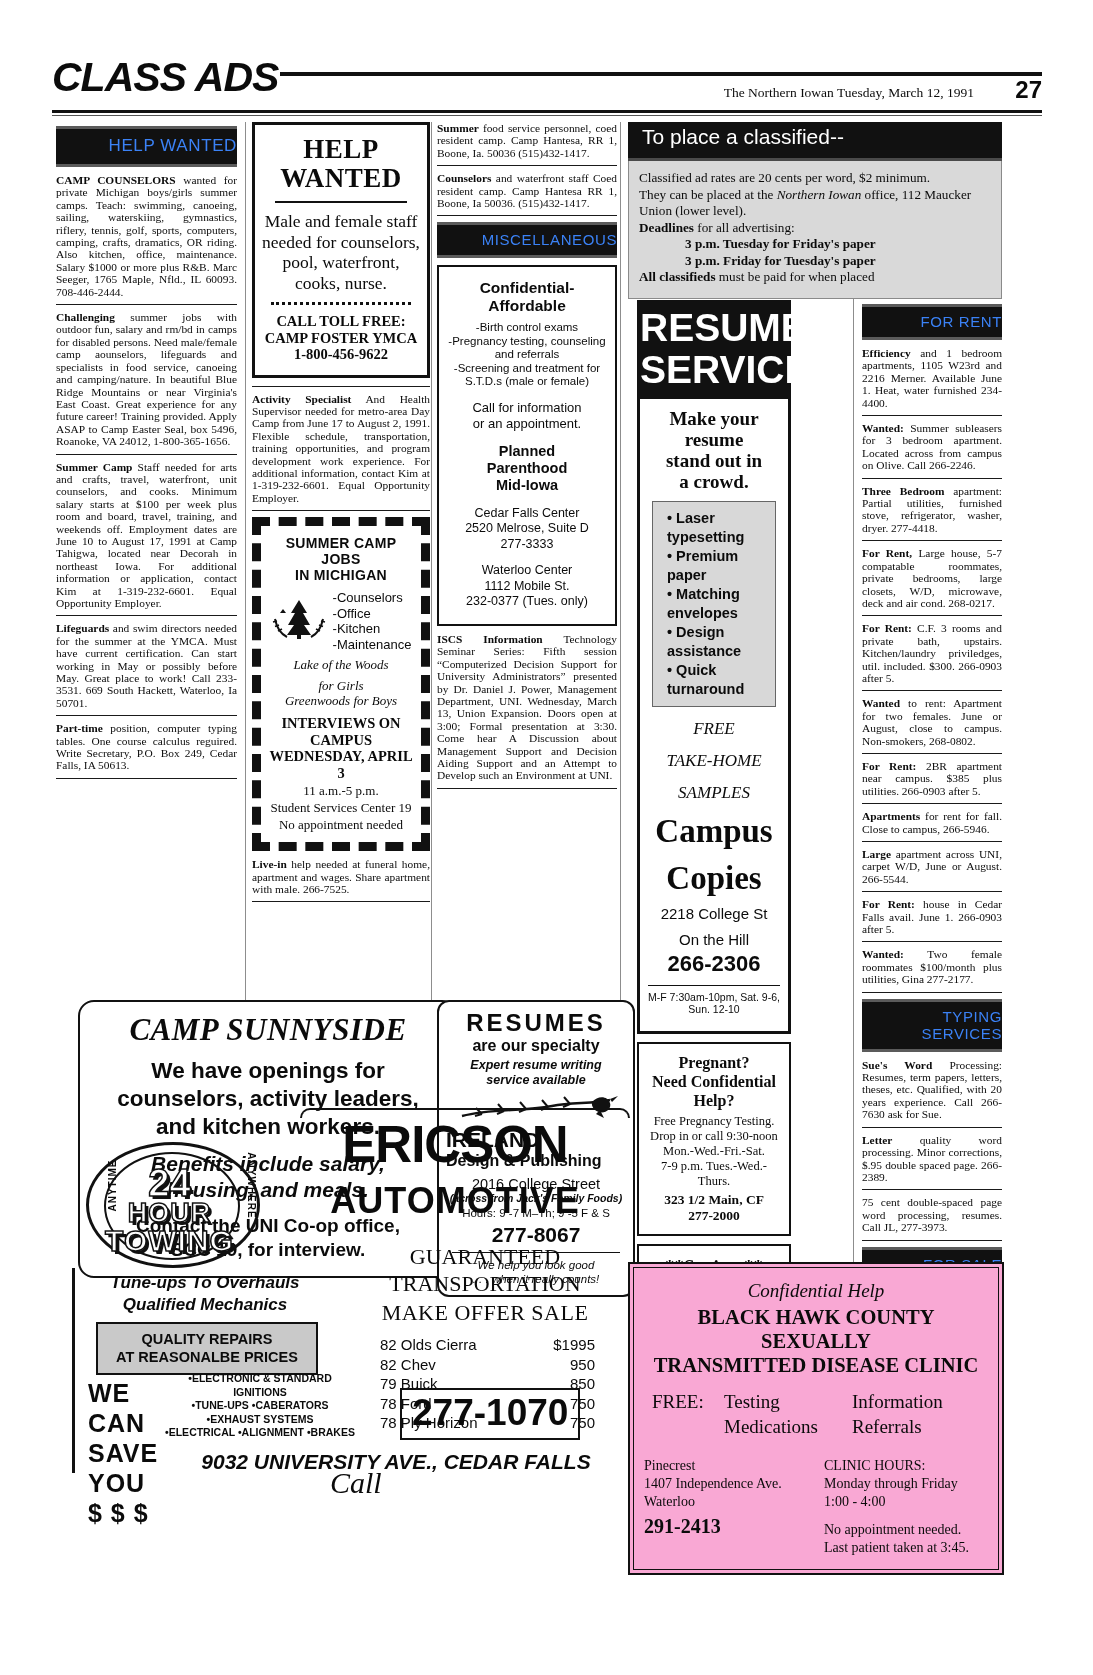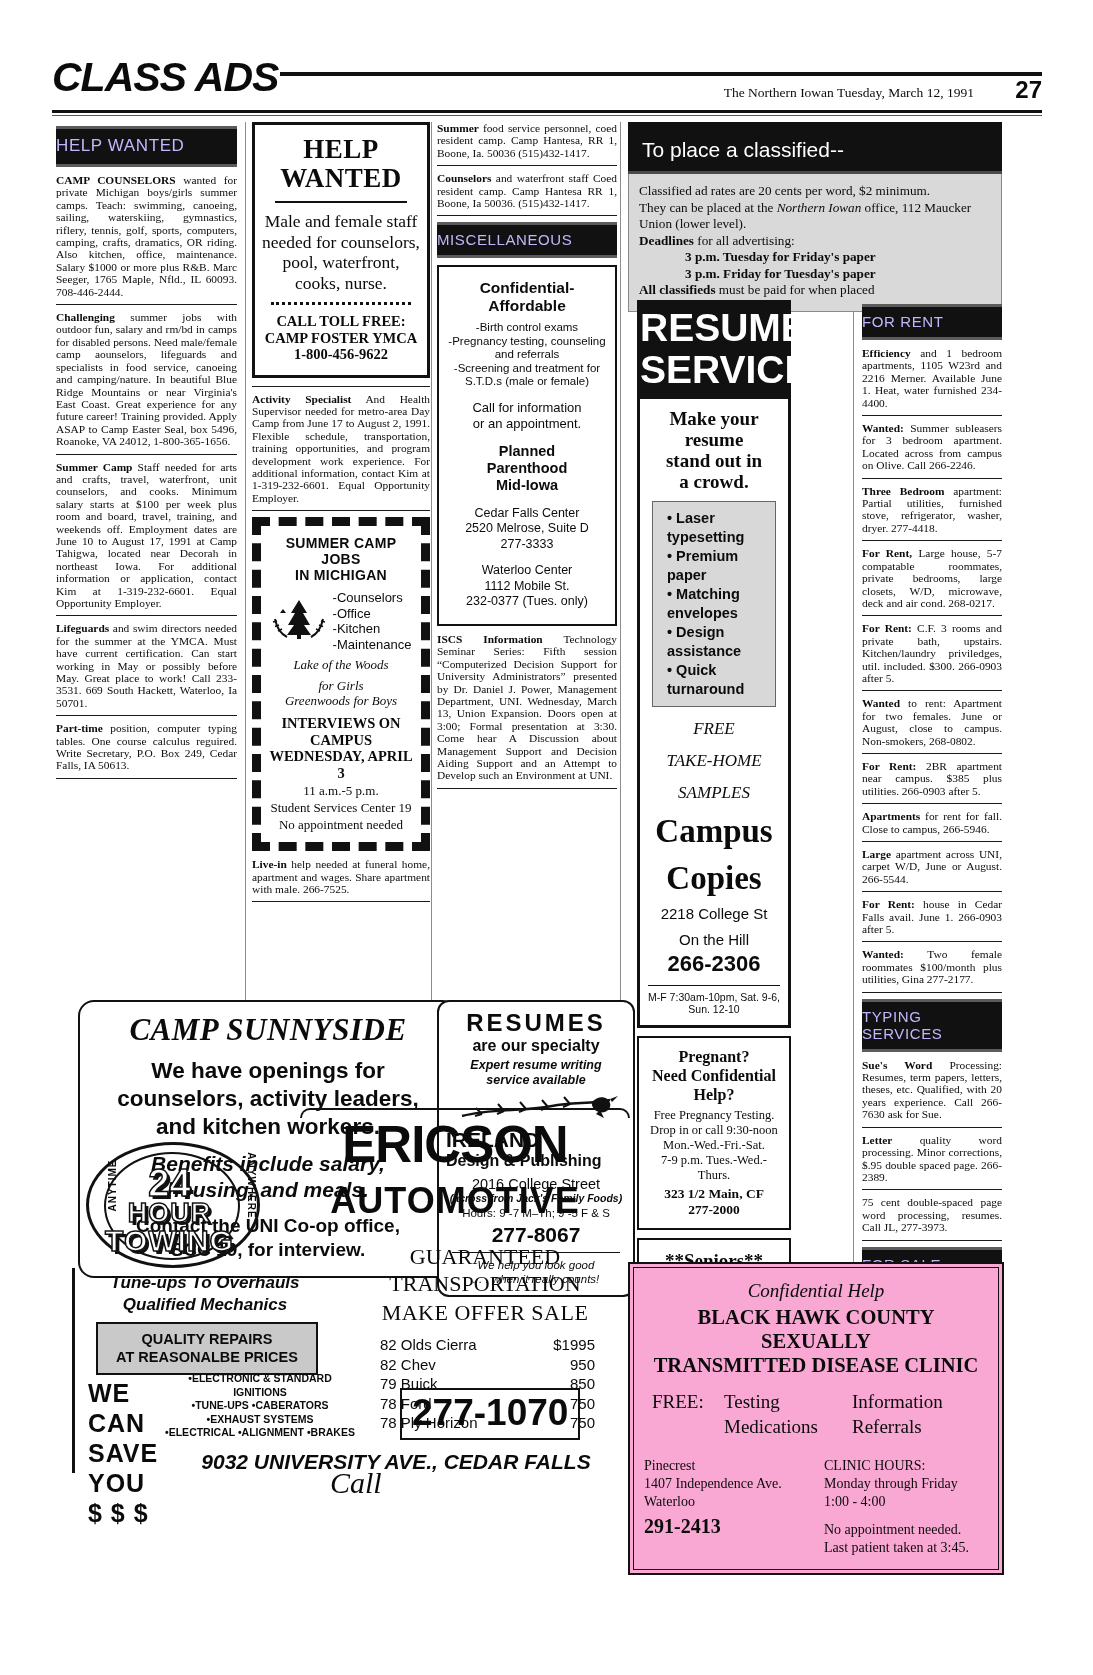--- a/index.html
+++ b/index.html
@@ -44,25 +44,25 @@
 
   .colrule{position:absolute;top:122px;width:1px;background:#8d8d8d;}
 
   
   .ad{font-size:11.4px;line-height:12.4px;text-align:justify;margin-bottom:5px;}
   .ad b{font-weight:bold;}
   .sep{border-top:1.6px solid #1a1a1a;margin:6px 0 6px 0;height:0;}
 
   
   .banner{
-    background:#111;color:#c4b5fd;
+    background:#111;color:#3b82f6;
     font-family:"Liberation Sans", sans-serif;
     font-weight:normal;
     font-size:17px;letter-spacing:.6px;
-    text-align:left;
+    text-align:right;
     padding:7px 0 8px 0;
     margin:4px 0 7px 0;
     border-top:3px solid #5b5b5b;
     border-bottom:3px solid #5b5b5b;
   }
   .banner.small{font-size:15px;padding:6px 0 7px 0;}
 
   
   .hw-box{border:3px solid #111;padding:10px 6px 12px 6px;text-align:center;margin-bottom:8px;}
   .hw-title{font-size:27px;font-weight:bold;line-height:29px;letter-spacing:.5px;}
@@ -95,41 +95,41 @@
           font-family:"Liberation Sans", sans-serif;}
   .pp-h{font-weight:bold;font-size:15.5px;line-height:18px;}
   .pp-l{font-size:11.5px;line-height:13.5px;}
   .pp-b{font-weight:bold;font-size:14.5px;line-height:17px;}
 
   
   .place-box{position:absolute;left:628px;top:122px;width:374px;}
   .place-banner{
     background:#111;color:#fff;
     font-family:"Liberation Sans", sans-serif;
-    font-size:21px;padding:16px 0 9px 14px;
+    font-size:21px;padding:3px 0 9px 14px;
     border-bottom:3px solid #4a4a4a;
   }
   .place-body{
     background:#d9d9d9;
     border:1px solid #8a8a8a;border-top:none;
     padding:9px 10px 12px 10px;
     font-size:13.2px;line-height:16.5px;
   }
   .place-body i{font-style:italic;}
   .place-body b{font-weight:bold;}
   .place-ind{padding-left:46px;font-weight:bold;}
 
   
   .rs-wrap{border:3px solid #111;margin-bottom:8px;}
   .rs-head{background:#111;color:#fff;padding:4px 0 8px 0;text-align:center;}
   .rs-head div{
     font-family:"Liberation Sans", sans-serif;font-weight:bold;
     font-size:39px;line-height:42px;letter-spacing:0px;
   }
-  .rs-body{padding:9px 8px 10px 8px;text-align:center;}
+  .rs-body{padding:9px 8px 16px 8px;text-align:center;}
   .rs-tag{font-weight:bold;font-size:19px;line-height:21px;}
   .rs-list{
     background:#d8d8d8;border:1px solid #666;
     margin:9px 4px 0 4px;padding:7px 6px 7px 14px;
     font-family:"Liberation Sans", sans-serif;font-weight:bold;
     font-size:14.5px;line-height:19px;text-align:left;
   }
   .rs-free{font-style:italic;font-size:17px;line-height:20px;margin-top:12px;}
   .rs-name{font-weight:bold;font-size:33px;line-height:37px;margin-top:10px;}
   .rs-addr{font-family:"Liberation Sans", sans-serif;font-size:15px;line-height:18px;margin-top:8px;}

